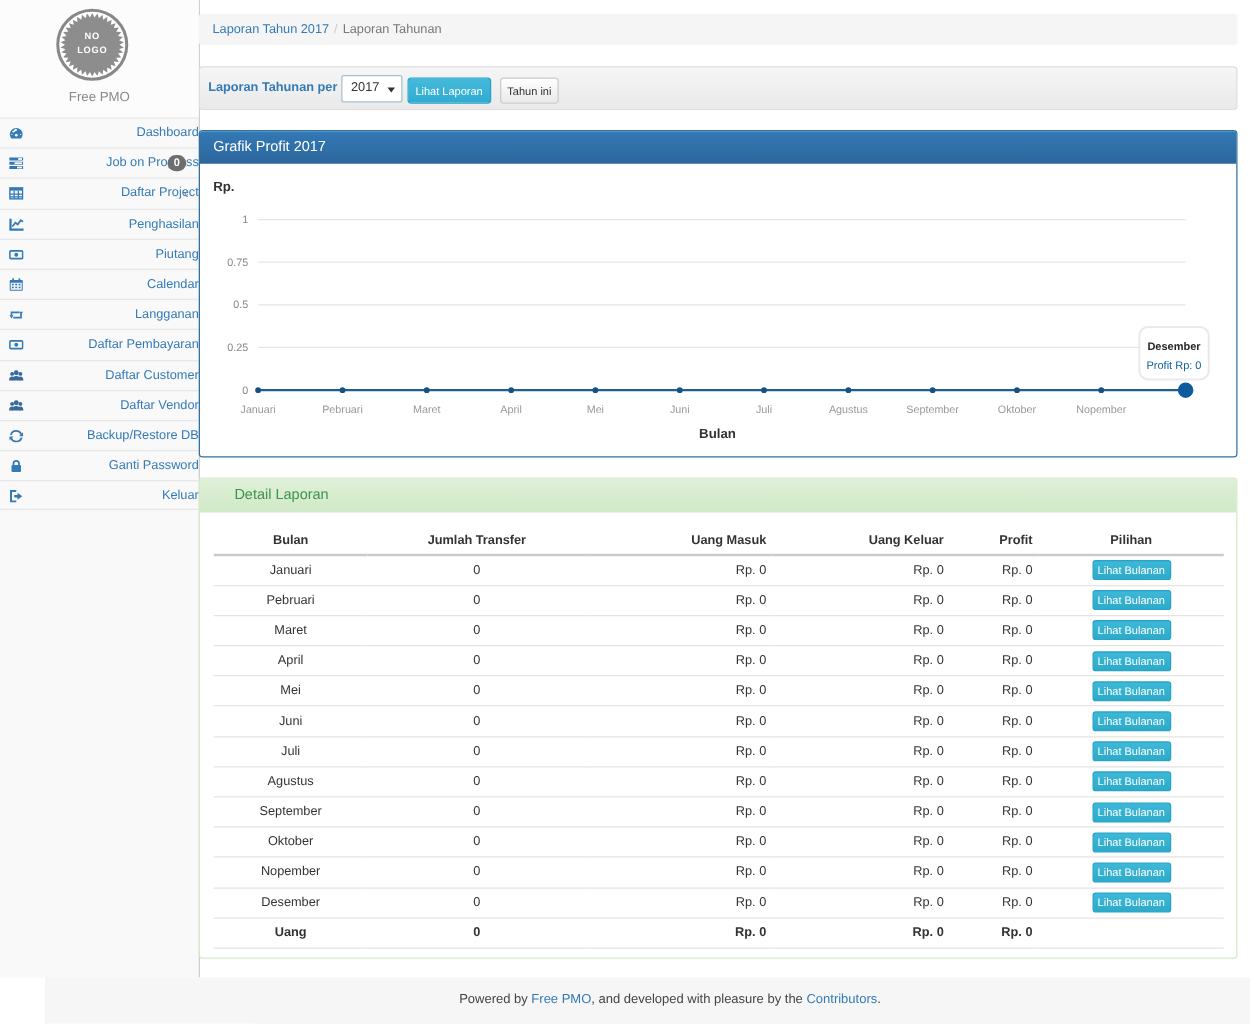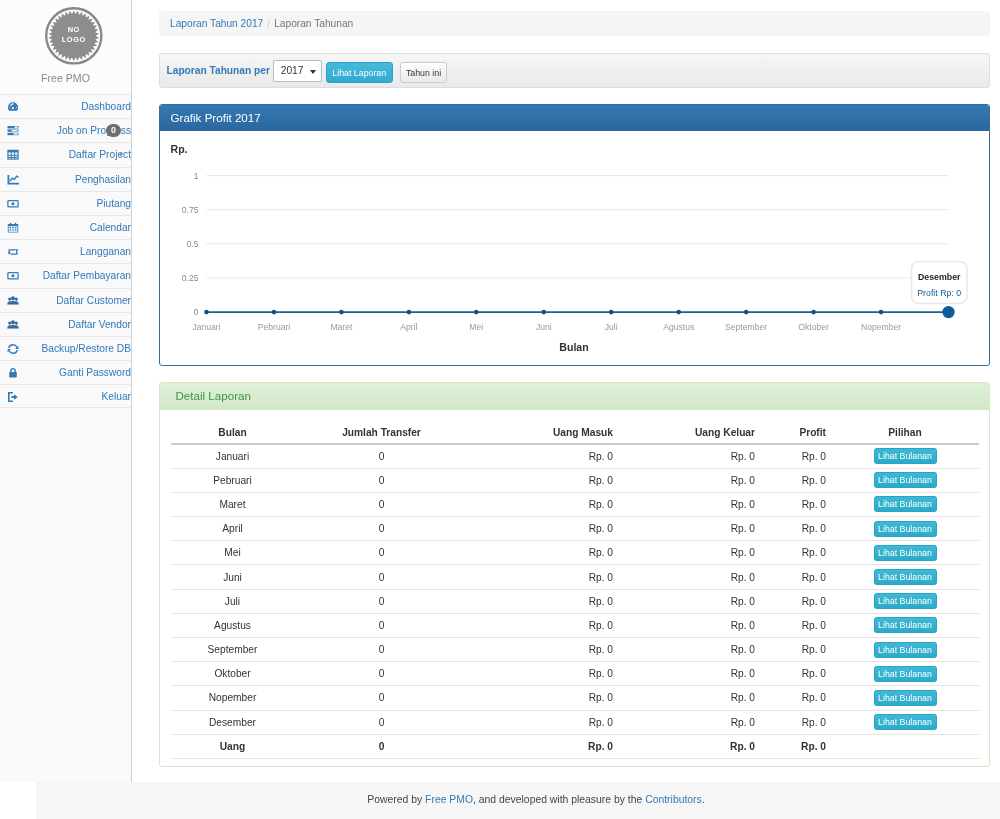--- a/index.html
+++ b/index.html
@@ -1,21 +1,21 @@
 <!DOCTYPE html>
 <html><head>
 <meta charset="utf-8">
 <style>
 * { margin:0; padding:0; box-sizing:border-box; }
 html,body { width:1000px; height:819px; overflow:hidden; }
 body { font-family:"Liberation Sans",sans-serif; font-size:10.2px; color:#333; background:#fff; position:relative; }
 a { text-decoration:none; }
 
 
-.sidebar { position:absolute; left:0; top:0; width:132px; height:782px; background:#f9f9f9; border-right:1px solid #cfcfcf; }
+.sidebar { position:absolute; left:0; top:0; width:160px; height:782px; background:#f9f9f9; border-right:1px solid #cfcfcf; }
 .logo-area { height:94px; background:#fcfcfc; position:relative; }
 .brand { position:absolute; left:0; top:72px; width:100%; text-align:center; color:#888; font-size:10.6px; }
 .menu { list-style:none; }
 .menu li { height:24.2px; border-top:1px solid #e7e7e7; position:relative; }
 .menu li:last-child { border-bottom:1px solid #e7e7e7; }
 .menu li a { display:block; height:100%; line-height:23.2px; color:#337ab7; padding-left:20px;text-align:right; }
 .menu .mico { position:absolute; left:7px; top:50%; margin-top:-5.5px; width:12px; height:11px; }
 .badge0 { position:absolute; right:10px; top:50%; margin-top:-6.5px; background:#6e6e6e; color:#fff; font-size:8.8px; font-weight:bold; border-radius:7px; width:15px; height:13px; line-height:13px; text-align:center; }
 .chev { position:absolute; right:8px; top:50%; margin-top:-5.5px; color:#888; font-size:12px; line-height:10px; }
 
@@ -31,21 +31,21 @@
 .btn { display:inline-block; text-align:center; border-radius:3px; font-size:8.8px; }
 .btn-info { position:absolute; left:166px; top:7.5px; width:67.5px; height:21.5px; line-height:20px; color:#fff; background:linear-gradient(#46bada,#2fabd2); border:1px solid #28a4c9; }
 .btn-white { position:absolute; left:240.5px; top:7.5px; width:47px; height:21.5px; line-height:20px; color:#333; background:linear-gradient(#fff,#e9e9e9); border:1px solid #ccc; }
 
 
 .chartpanel { position:absolute; left:158.5px; top:103.5px; width:831px; height:262px; border:1px solid #32709f; border-radius:3px; background:#fff; }
 .chartpanel .phead { height:26.5px; background:linear-gradient(#3379b5,#2c669c); border-radius:2px 2px 0 0; color:#fff; font-size:11.6px; line-height:26px; padding-left:11px; }
 
 
 .detailpanel { position:absolute; left:158.5px; top:381.5px; width:831px; height:385px; border:1px solid #d6e9c6; border-radius:3px; background:#fff; }
-.detailpanel .phead { height:27px; background:linear-gradient(#dff0d8,#d0e9c6); border-radius:2px 2px 0 0; color:#3f9350; font-size:11.6px; line-height:26.5px; padding-left:16px; }
+.detailpanel .phead { height:27px; background:linear-gradient(#dff0d8,#d0e9c6); border-radius:2px 2px 0 0; color:#3f9350; font-size:11.6px; line-height:26.5px; padding-left:28px; }
 table.rpt { position:absolute; left:11.5px; top:38.5px; border-collapse:collapse; table-layout:fixed; width:808px; }
 .rpt th { font-weight:bold; height:23px; border-bottom:2px solid #cacaca; padding:0 5px; }
 .rpt td { height:24.2px; border-top:1px solid #e4e4e4; padding:0 5px; }
 .rpt tr:first-child td { border-top:none; }
 .rpt .c { text-align:center; }
 .rpt .r { text-align:right; }
 .rpt td.pil { text-align:center; }
 .rpt .trow td { border-top:1px solid #e4e4e4; border-bottom:1px solid #e4e4e4; font-weight:bold; }
 .btn-xs { display:inline-block; width:63px; height:16px; line-height:15px; border-radius:2.5px; background:linear-gradient(#3fb8d8,#2cabc9); border:1px solid #28a4c9; color:#fff; font-size:8.8px; text-align:center; vertical-align:middle; }
 

